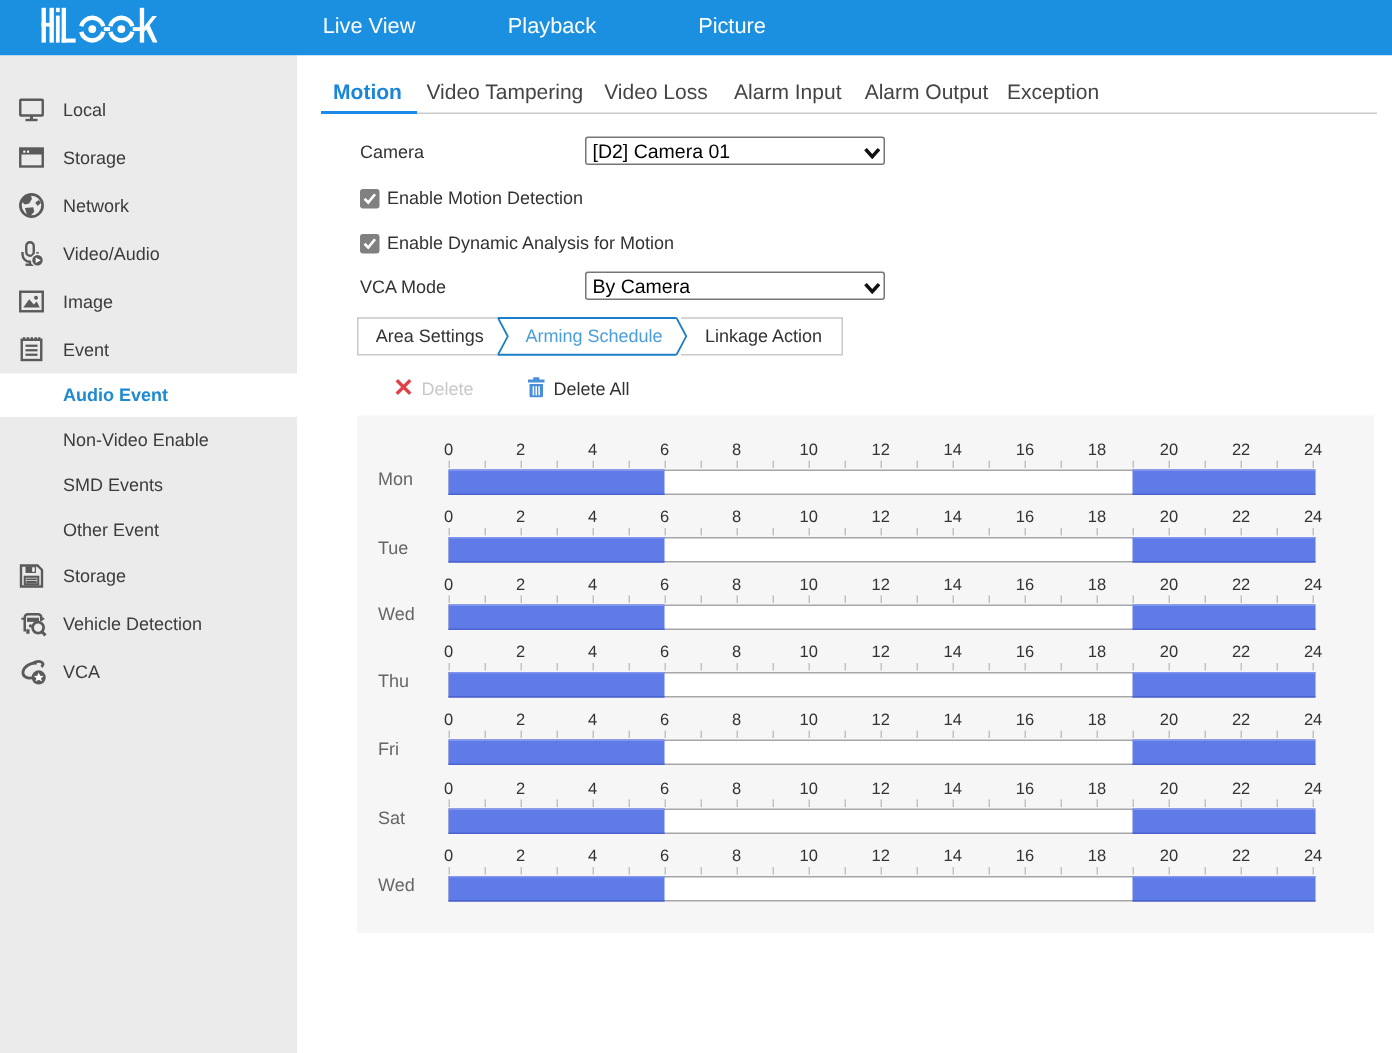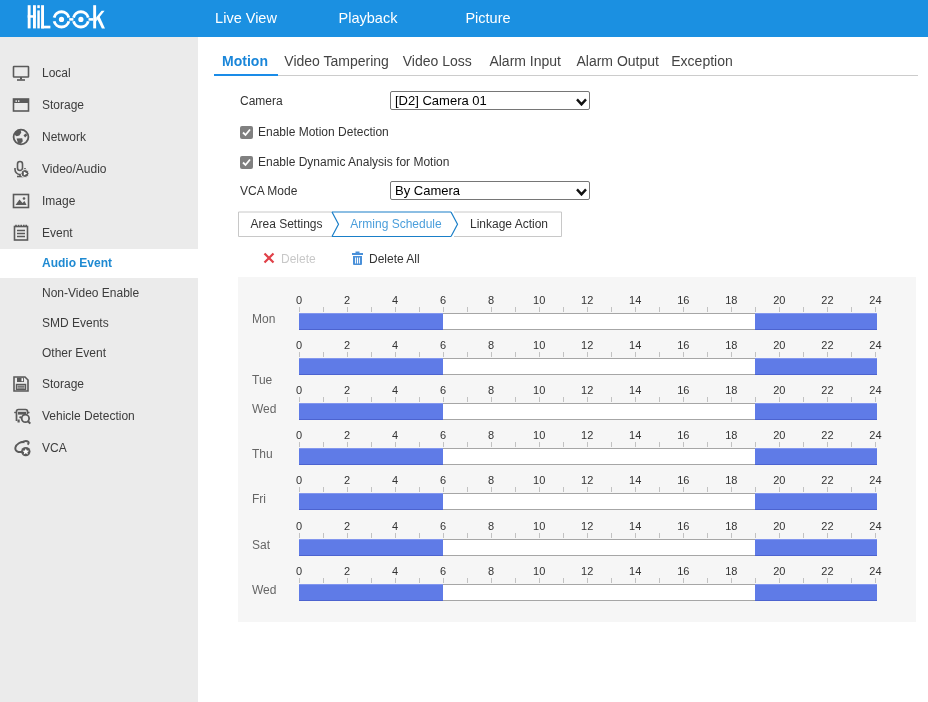--- a/index.html
+++ b/index.html
@@ -292,21 +292,21 @@
         <div class="tick" style="left:516.8px;top:29.6px;"></div>
         <div class="tick" style="left:540.8px;top:29.6px;"></div>
         <div class="tick" style="left:564.9px;top:29.6px;"></div>
         <div class="tick" style="left:588.9px;top:29.6px;"></div>
         <div class="tick" style="left:612.9px;top:29.6px;"></div>
         <div class="tick" style="left:636.9px;top:29.6px;"></div>
         <div class="track" style="top:35.6px;">
           <div class="seg" style="left:-1px;width:144.1px;"></div>
           <div class="seg" style="left:455.0px;width:122.1px;"></div>
         </div>
-        <div class="day" style="top:96px;">Tue</div>
+        <div class="day" style="top:81px;">Tue</div>
         <div class="num" style="left:61.0px;top:61.7px;">0</div>
         <div class="num" style="left:109.0px;top:61.7px;">2</div>
         <div class="num" style="left:157.1px;top:61.7px;">4</div>
         <div class="num" style="left:205.1px;top:61.7px;">6</div>
         <div class="num" style="left:253.1px;top:61.7px;">8</div>
         <div class="num" style="left:301.2px;top:61.7px;">10</div>
         <div class="num" style="left:349.2px;top:61.7px;">12</div>
         <div class="num" style="left:397.2px;top:61.7px;">14</div>
         <div class="num" style="left:445.3px;top:61.7px;">16</div>
         <div class="num" style="left:493.3px;top:61.7px;">18</div>

